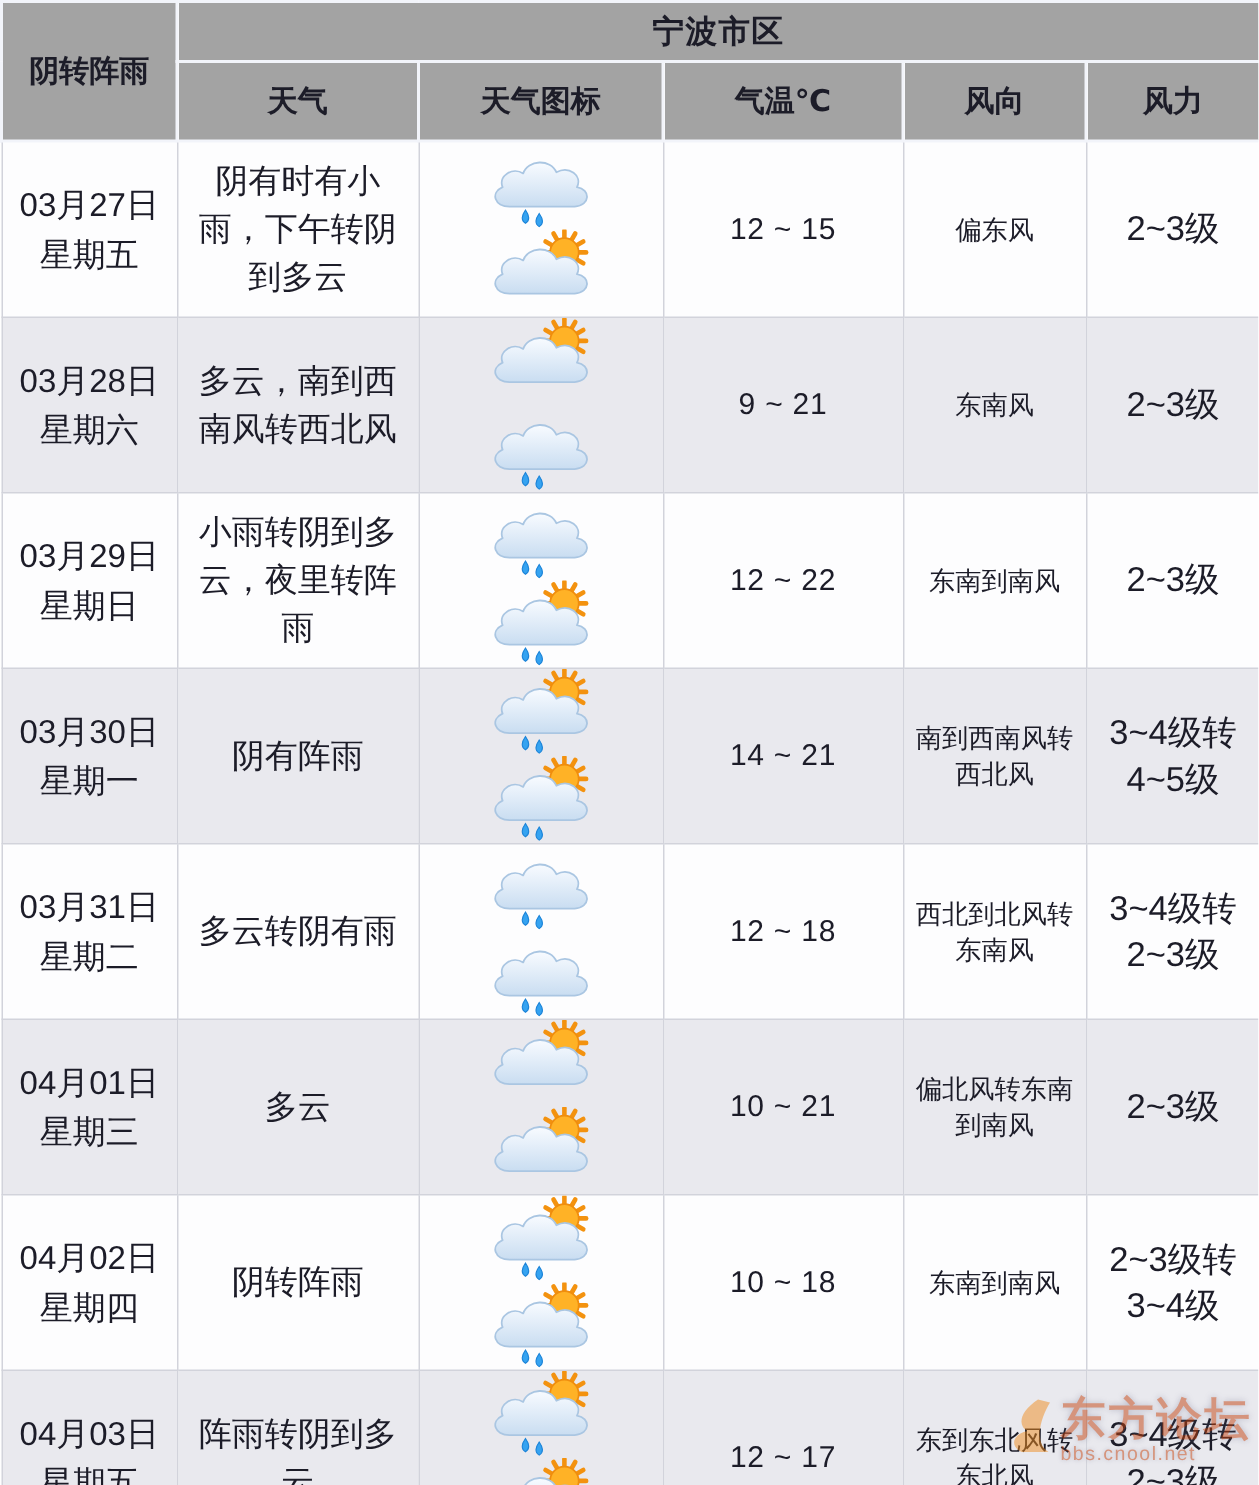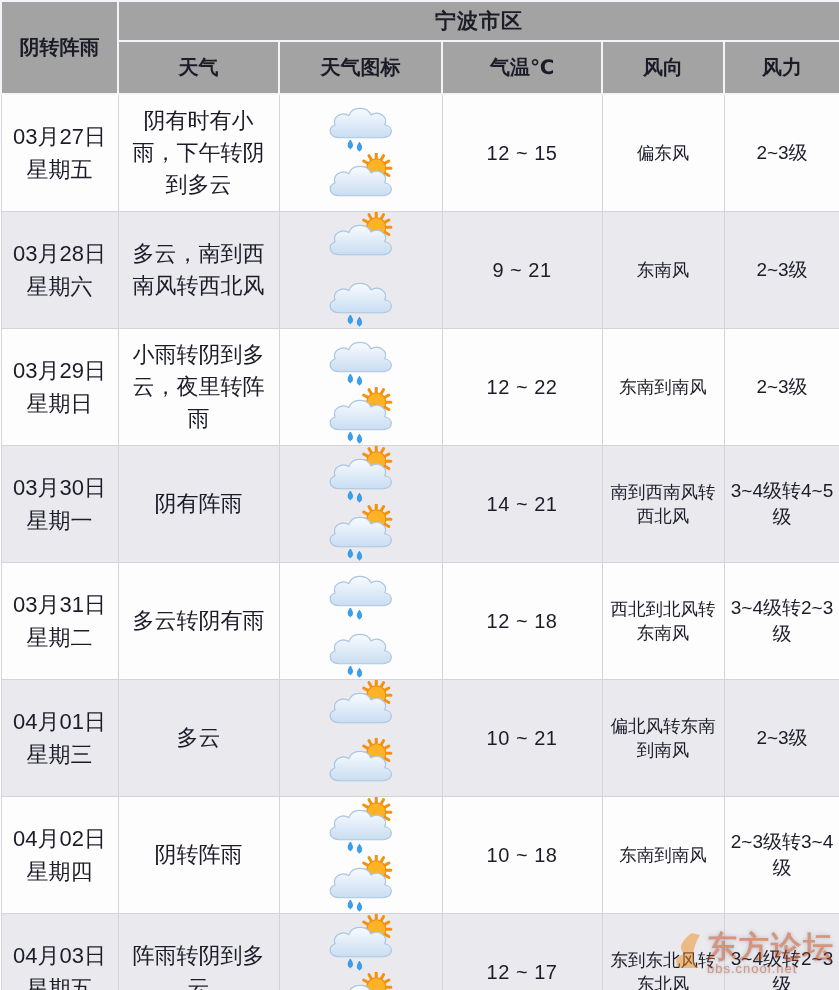--- a/index.html
+++ b/index.html
@@ -43,21 +43,21 @@
     border:1px solid #d2d3db;
     font-size:22px;
     line-height:1.45;
   }
   tbody tr.odd td{background:#fdfdfe}
   tbody tr.even td{background:#e9e9ee}
   td.c-date{line-height:1.5}
   td.c-weather{padding:2px 8px}
   td.c-temp{font-size:20px;letter-spacing:.5px}
   td.c-wind{font-size:17.5px;padding:4px 2px;line-height:1.4}
-  td.c-force{font-size:19px;padding:2px 3px;line-height:1.35}
+  td.c-force{font-size:23px;padding:2px 3px;line-height:1.35}
   .wicon{display:inline-block;vertical-align:middle;margin:0 1px}
   .wicon svg{display:block}
   
   .watermark{
     position:absolute;
     right:4px;bottom:14px;
     display:flex;align-items:center;gap:5px;
     opacity:.5;
     pointer-events:none;
     color:#c2410c;

